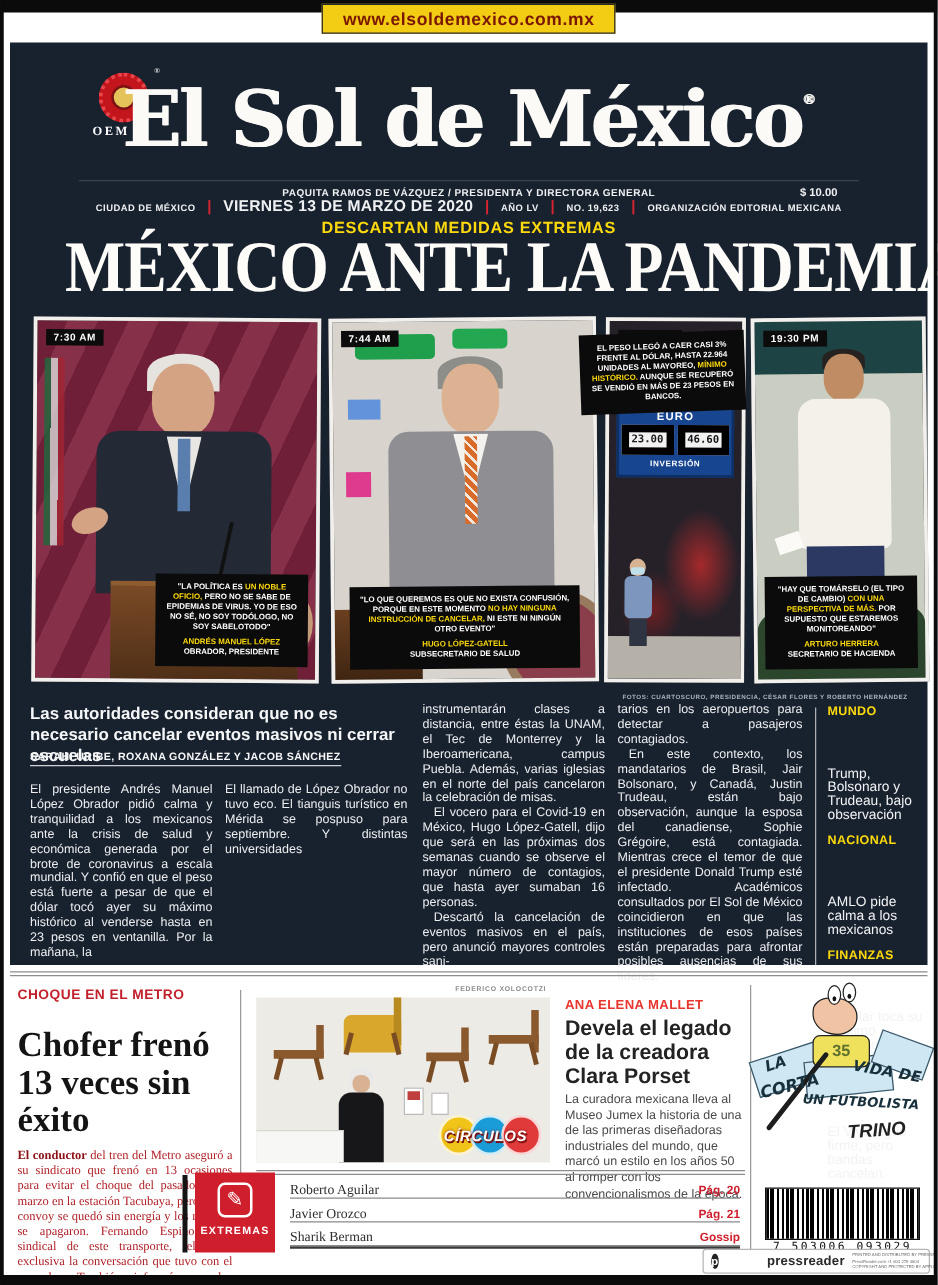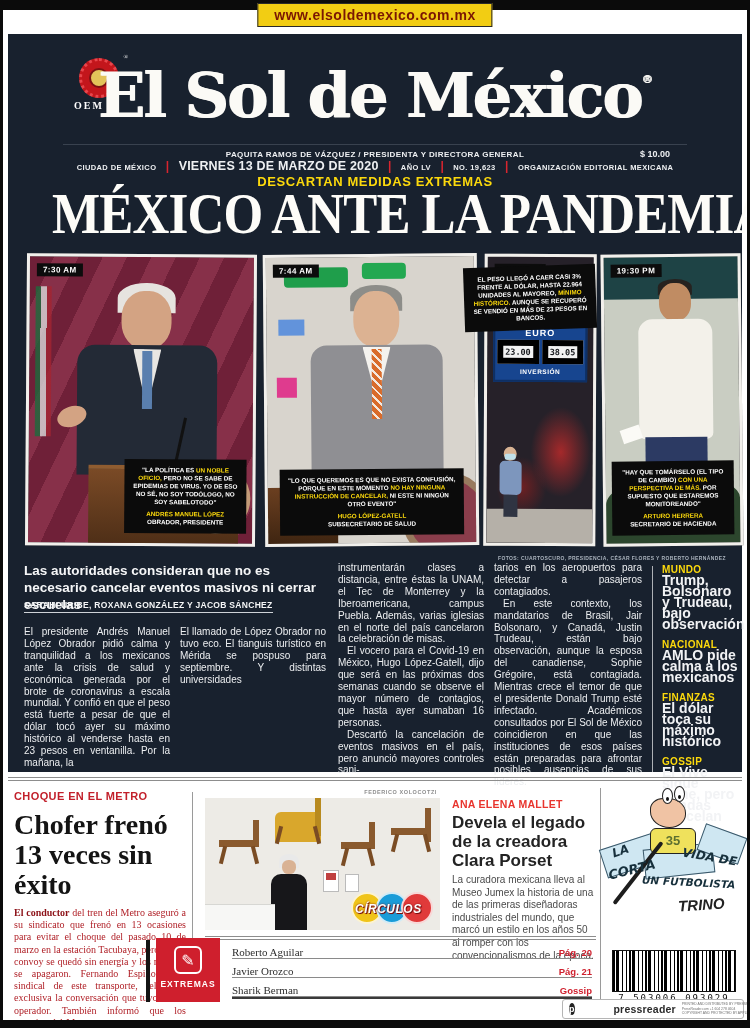--- a/index.html
+++ b/index.html
@@ -131,28 +131,28 @@
   .bodycol { position:absolute; color:#eceef0; font-size:10px; line-height:11.9px; text-align:justify; }
   .bodycol p + p { text-indent:9px; }
   .col1 { left:16px;  top:592px; width:146px; }
   .col2 { left:172px; top:592px; width:146px; }
   .col3 { left:330px; top:528px; width:146px; }
   .col4 { left:486px; top:528px; width:148px; }
   .side-divider { position:absolute; left:644px; top:532px; height:228px; width:1px; background:rgba(255,255,255,.65); }
   .sidebar { position:absolute; left:654px; top:530px; width:78px; }
   .side-item { margin-bottom:9px; }
   .side-label { color:#fcd90c; font-weight:bold; font-size:10px; letter-spacing:.3px; }
-  .side-text  { color:#f2f3f5; font-weight:bold; font-size:14px; line-height:11px; }
+  .side-text  { color:#f2f3f5; font-weight:normal; font-size:11px; line-height:11px;margin-top:39px; }
 
   
   .rule-double-top { position:absolute; top:777px; left:8px; right:8px; height:4px; border-top:1px solid #8d8d8d; border-bottom:1px solid #8d8d8d; }
 
   .metro { position:absolute; left:14px; top:790px; width:172px; }
   .metro-kicker { color:#c2202b; font-weight:bold; font-size:11px; letter-spacing:.4px; }
-  .metro-headline { font-family:"Liberation Serif", serif; font-weight:bold; font-size:28px; line-height:30px; color:#141414; margin:8px 0 7px; }
+  .metro-headline { font-family:"Liberation Serif", serif; font-weight:bold; font-size:28px; line-height:30px; color:#141414; margin:20px 0 7px; }
   .metro-body { font-family:"Liberation Serif", serif; font-size:10px; line-height:12.2px; color:#b02128; text-align:justify; }
   .metro-body b { color:#8c1117; }
   .metro-page { font-weight:bold; color:#c2202b; font-family:"Liberation Sans", sans-serif; font-size:9.5px; }
 
   .vrule1 { position:absolute; left:192px; top:792px; width:1px; height:208px; background:#9a9a9a; }
   .vrule2 { position:absolute; left:600px; top:788px; width:1px; height:216px; background:#9a9a9a; }
 
   .cul-credit { position:absolute; left:205px; top:789px; width:232px; text-align:right; color:#8d8d8d; font-size:5.5px; letter-spacing:.6px; font-weight:bold; }
   .cul-photo { position:absolute; left:205px; top:798px; width:235px; height:132px; background:#edebe6; overflow:hidden; }
   .chair { position:absolute; }
@@ -319,21 +319,21 @@
         <div class="p3board">
           <div class="p3bank">Banca Mifel</div>
           <div class="p3cur">DÓLAR</div>
           <div class="p3row">
             <span class="p3cell">20.00</span>
             <span class="p3cell">23.20</span>
           </div>
           <div class="p3cur">EURO</div>
           <div class="p3row">
             <span class="p3cell">23.00</span>
-            <span class="p3cell">38.05</span>
+            <span class="p3cell">46.60</span>
           </div>
           <div class="p3inv">INVERSIÓN</div>
         </div>
         <div class="p3glow1"></div>
         <div class="p3glow2"></div>
         <div class="p3walk"></div>
         <div class="p3woman">
           <div class="p3whead"></div>
           <div class="p3mask"></div>
           <div class="p3wbody"></div>

